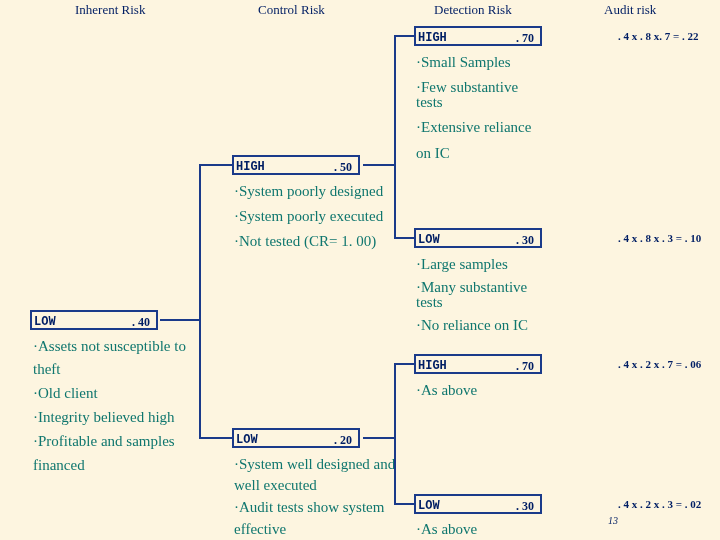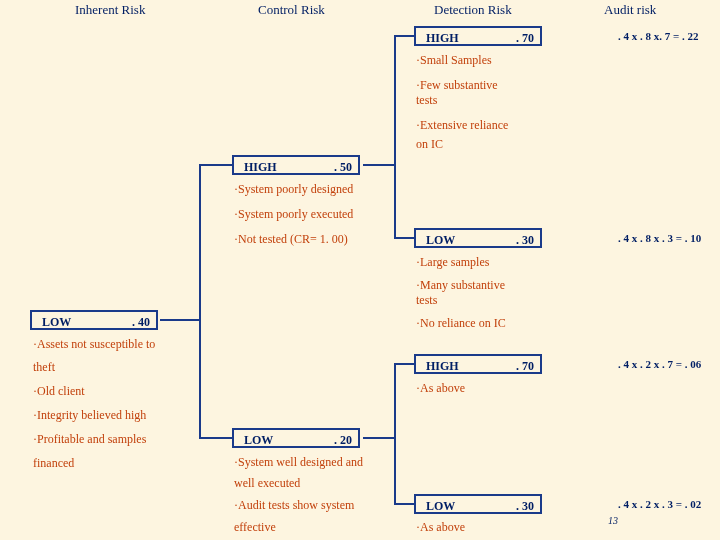--- a/index.html
+++ b/index.html
@@ -29,32 +29,33 @@
     position: absolute;
     border: 2px solid #1a3a8a;
     width: 128px;
     height: 20px;
     line-height: 20px;
     box-sizing: border-box;
     font-weight: bold;
   }
   .risk-box .left {
     position: absolute;
-    left: 10px;
+    left: 2px;
     top: 0;
+    font-family: Liberation Mono, monospace;
   }
   .risk-box .right {
     position: absolute;
     right: 6px;
     top: 0;
   }
   .note {
     position: absolute;
-    font-size: 12px;
-    color: #c2410c;
+    font-size: 15px;
+    color: #0f766e;
     line-height: 1.2;
     white-space: nowrap;
   }
   .audit {
     position: absolute;
     font-size: 11px;
     font-weight: bold;
     white-space: nowrap;
     margin-left: 36px;
   }
@@ -76,21 +77,21 @@
 <div class="col-head" style="left:604px">Audit risk</div>
 
 <div class="risk-box" style="left:414px; top:26px">
   <span class="left">HIGH</span>
   <span class="right">. 70</span>
 </div>
 <div class="note" style="left:416px; top:53px">·Small Samples</div>
 <div class="note" style="left:416px; top:78px">·Few substantive</div>
 <div class="note" style="left:416px; top:93px">tests</div>
 <div class="note" style="left:416px; top:118px">·Extensive reliance</div>
-<div class="note" style="left:416px; top:137px">on IC</div>
+<div class="note" style="left:416px; top:144px">on IC</div>
 <div class="audit" style="left:582px; top:30px">. 4 x . 8 x. 7 = . 22</div>
 
 <div class="risk-box" style="left:232px; top:155px">
   <span class="left">HIGH</span>
   <span class="right">. 50</span>
 </div>
 <div class="note" style="left:234px; top:182px">·System poorly designed</div>
 <div class="note" style="left:234px; top:207px">·System poorly executed</div>
 <div class="note" style="left:234px; top:232px">·Not tested (CR= 1. 00)</div>
 

